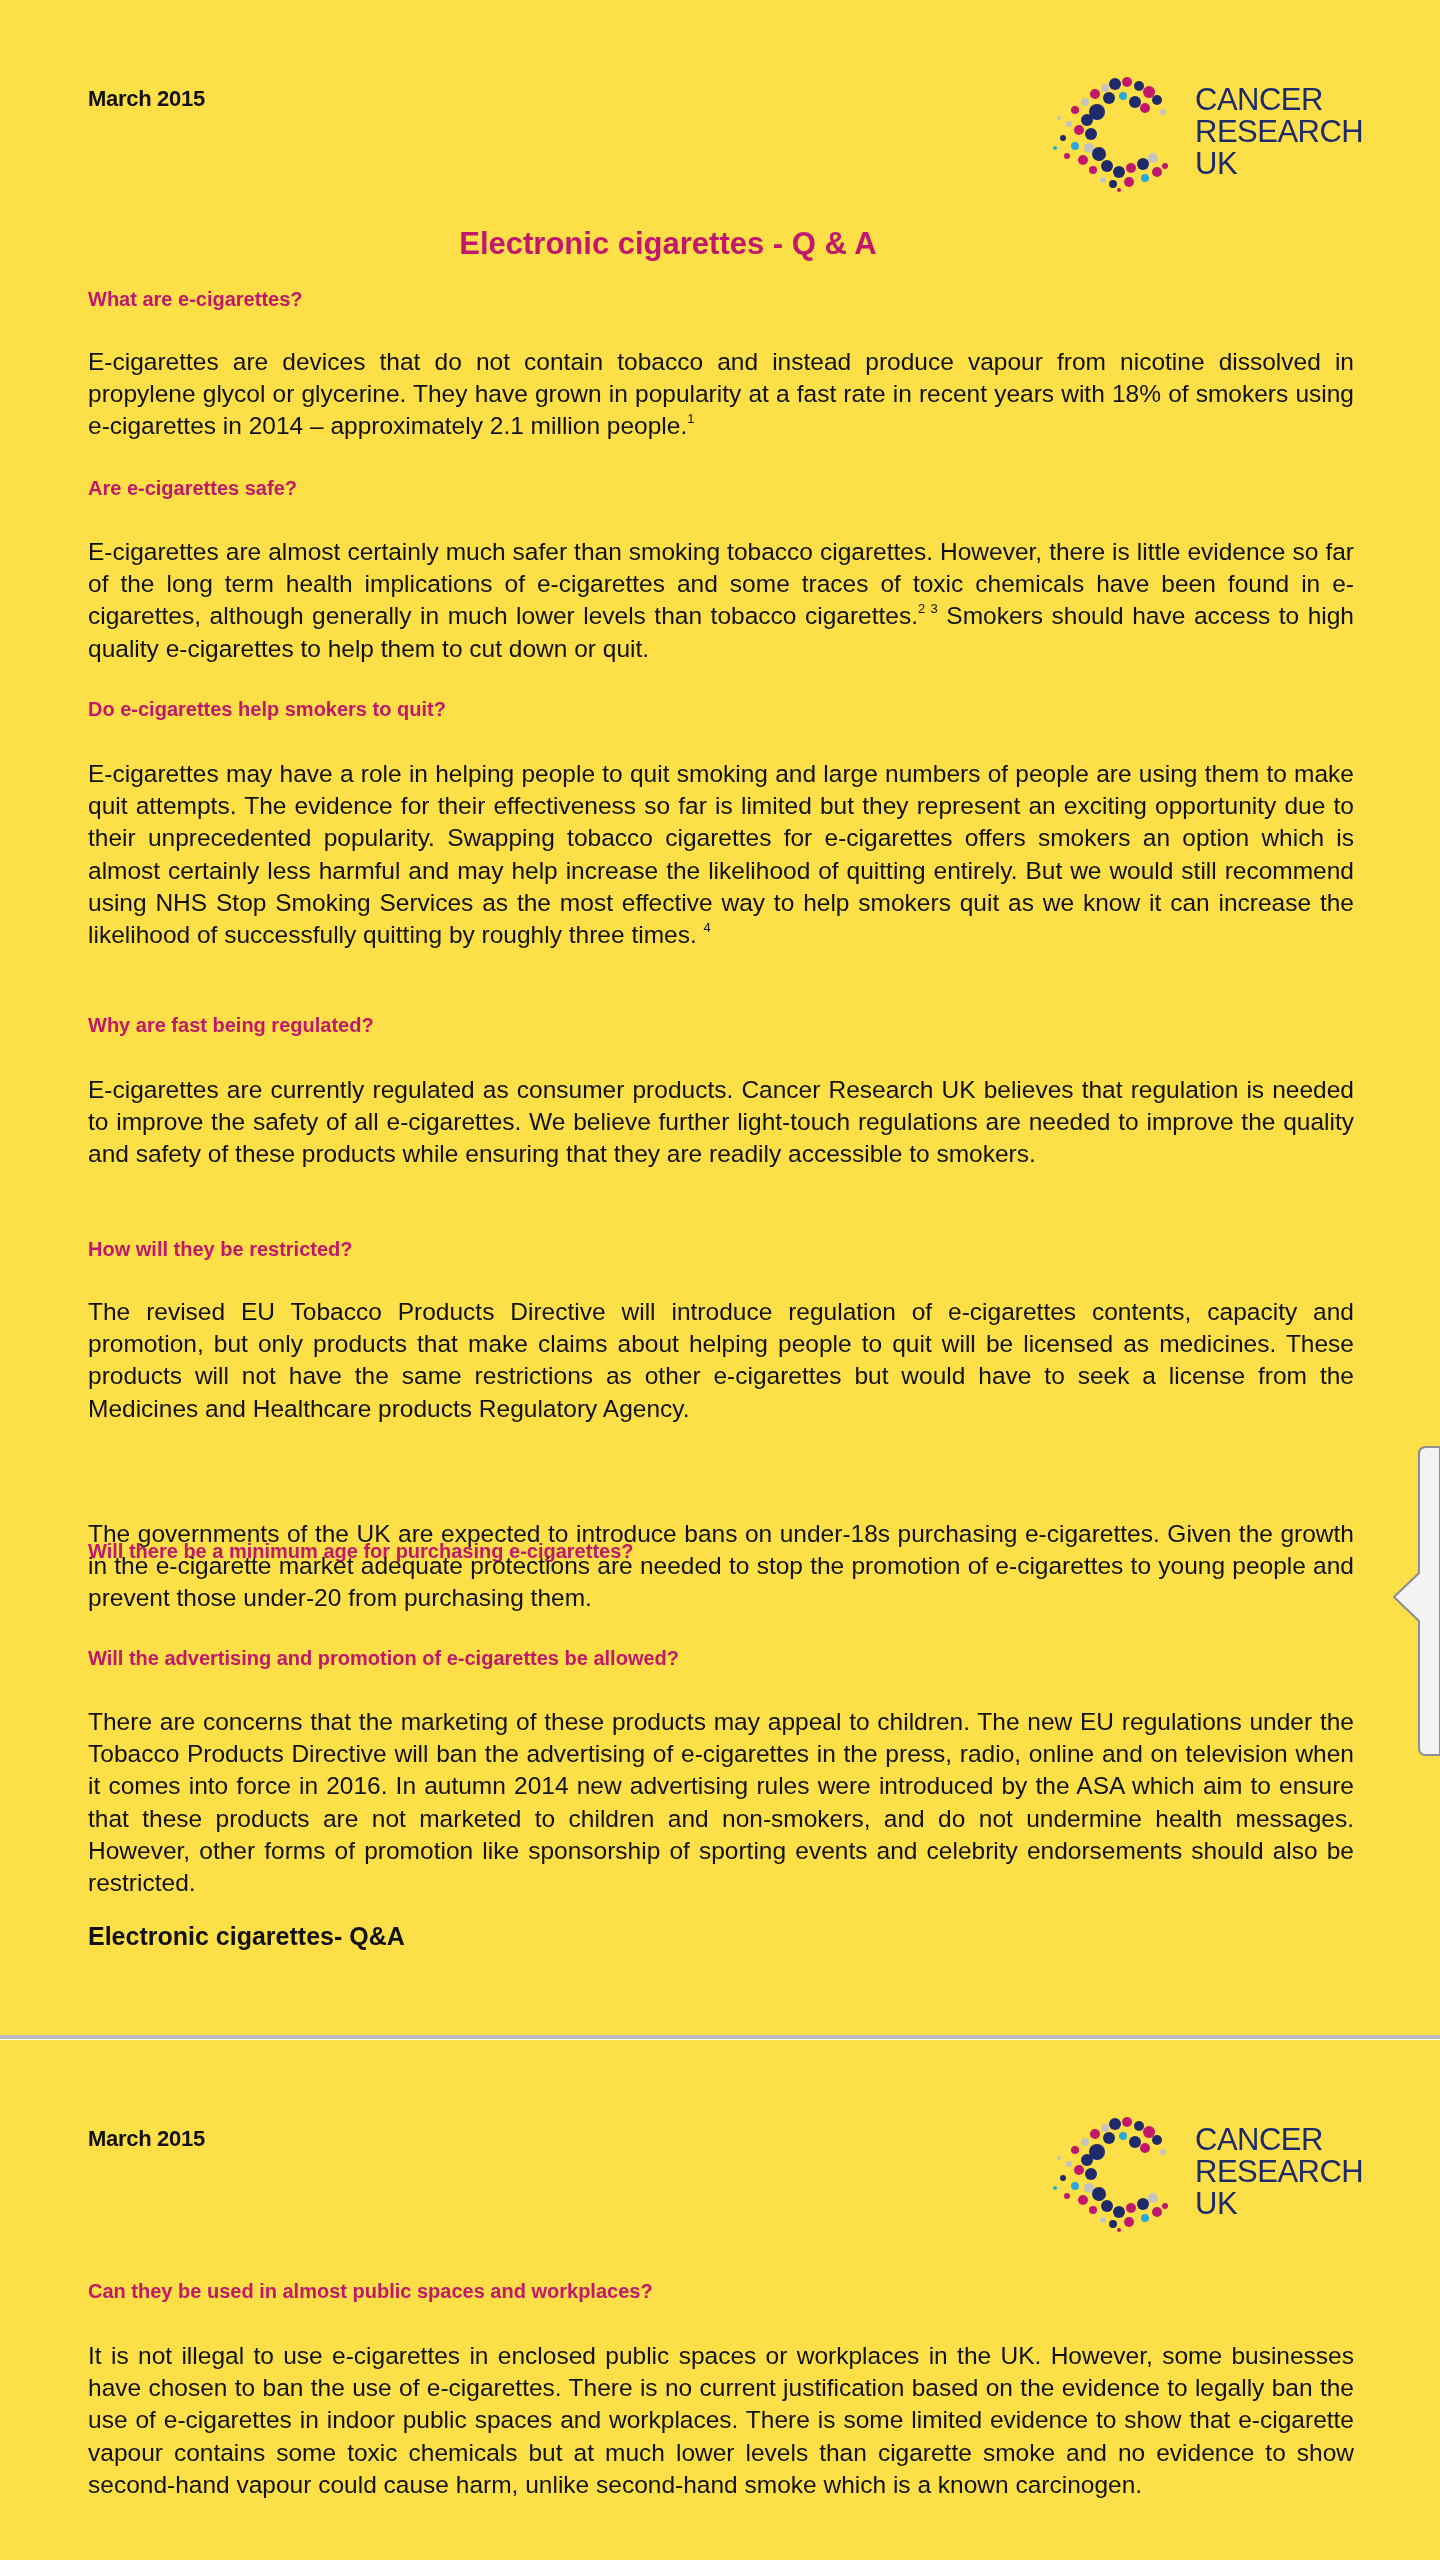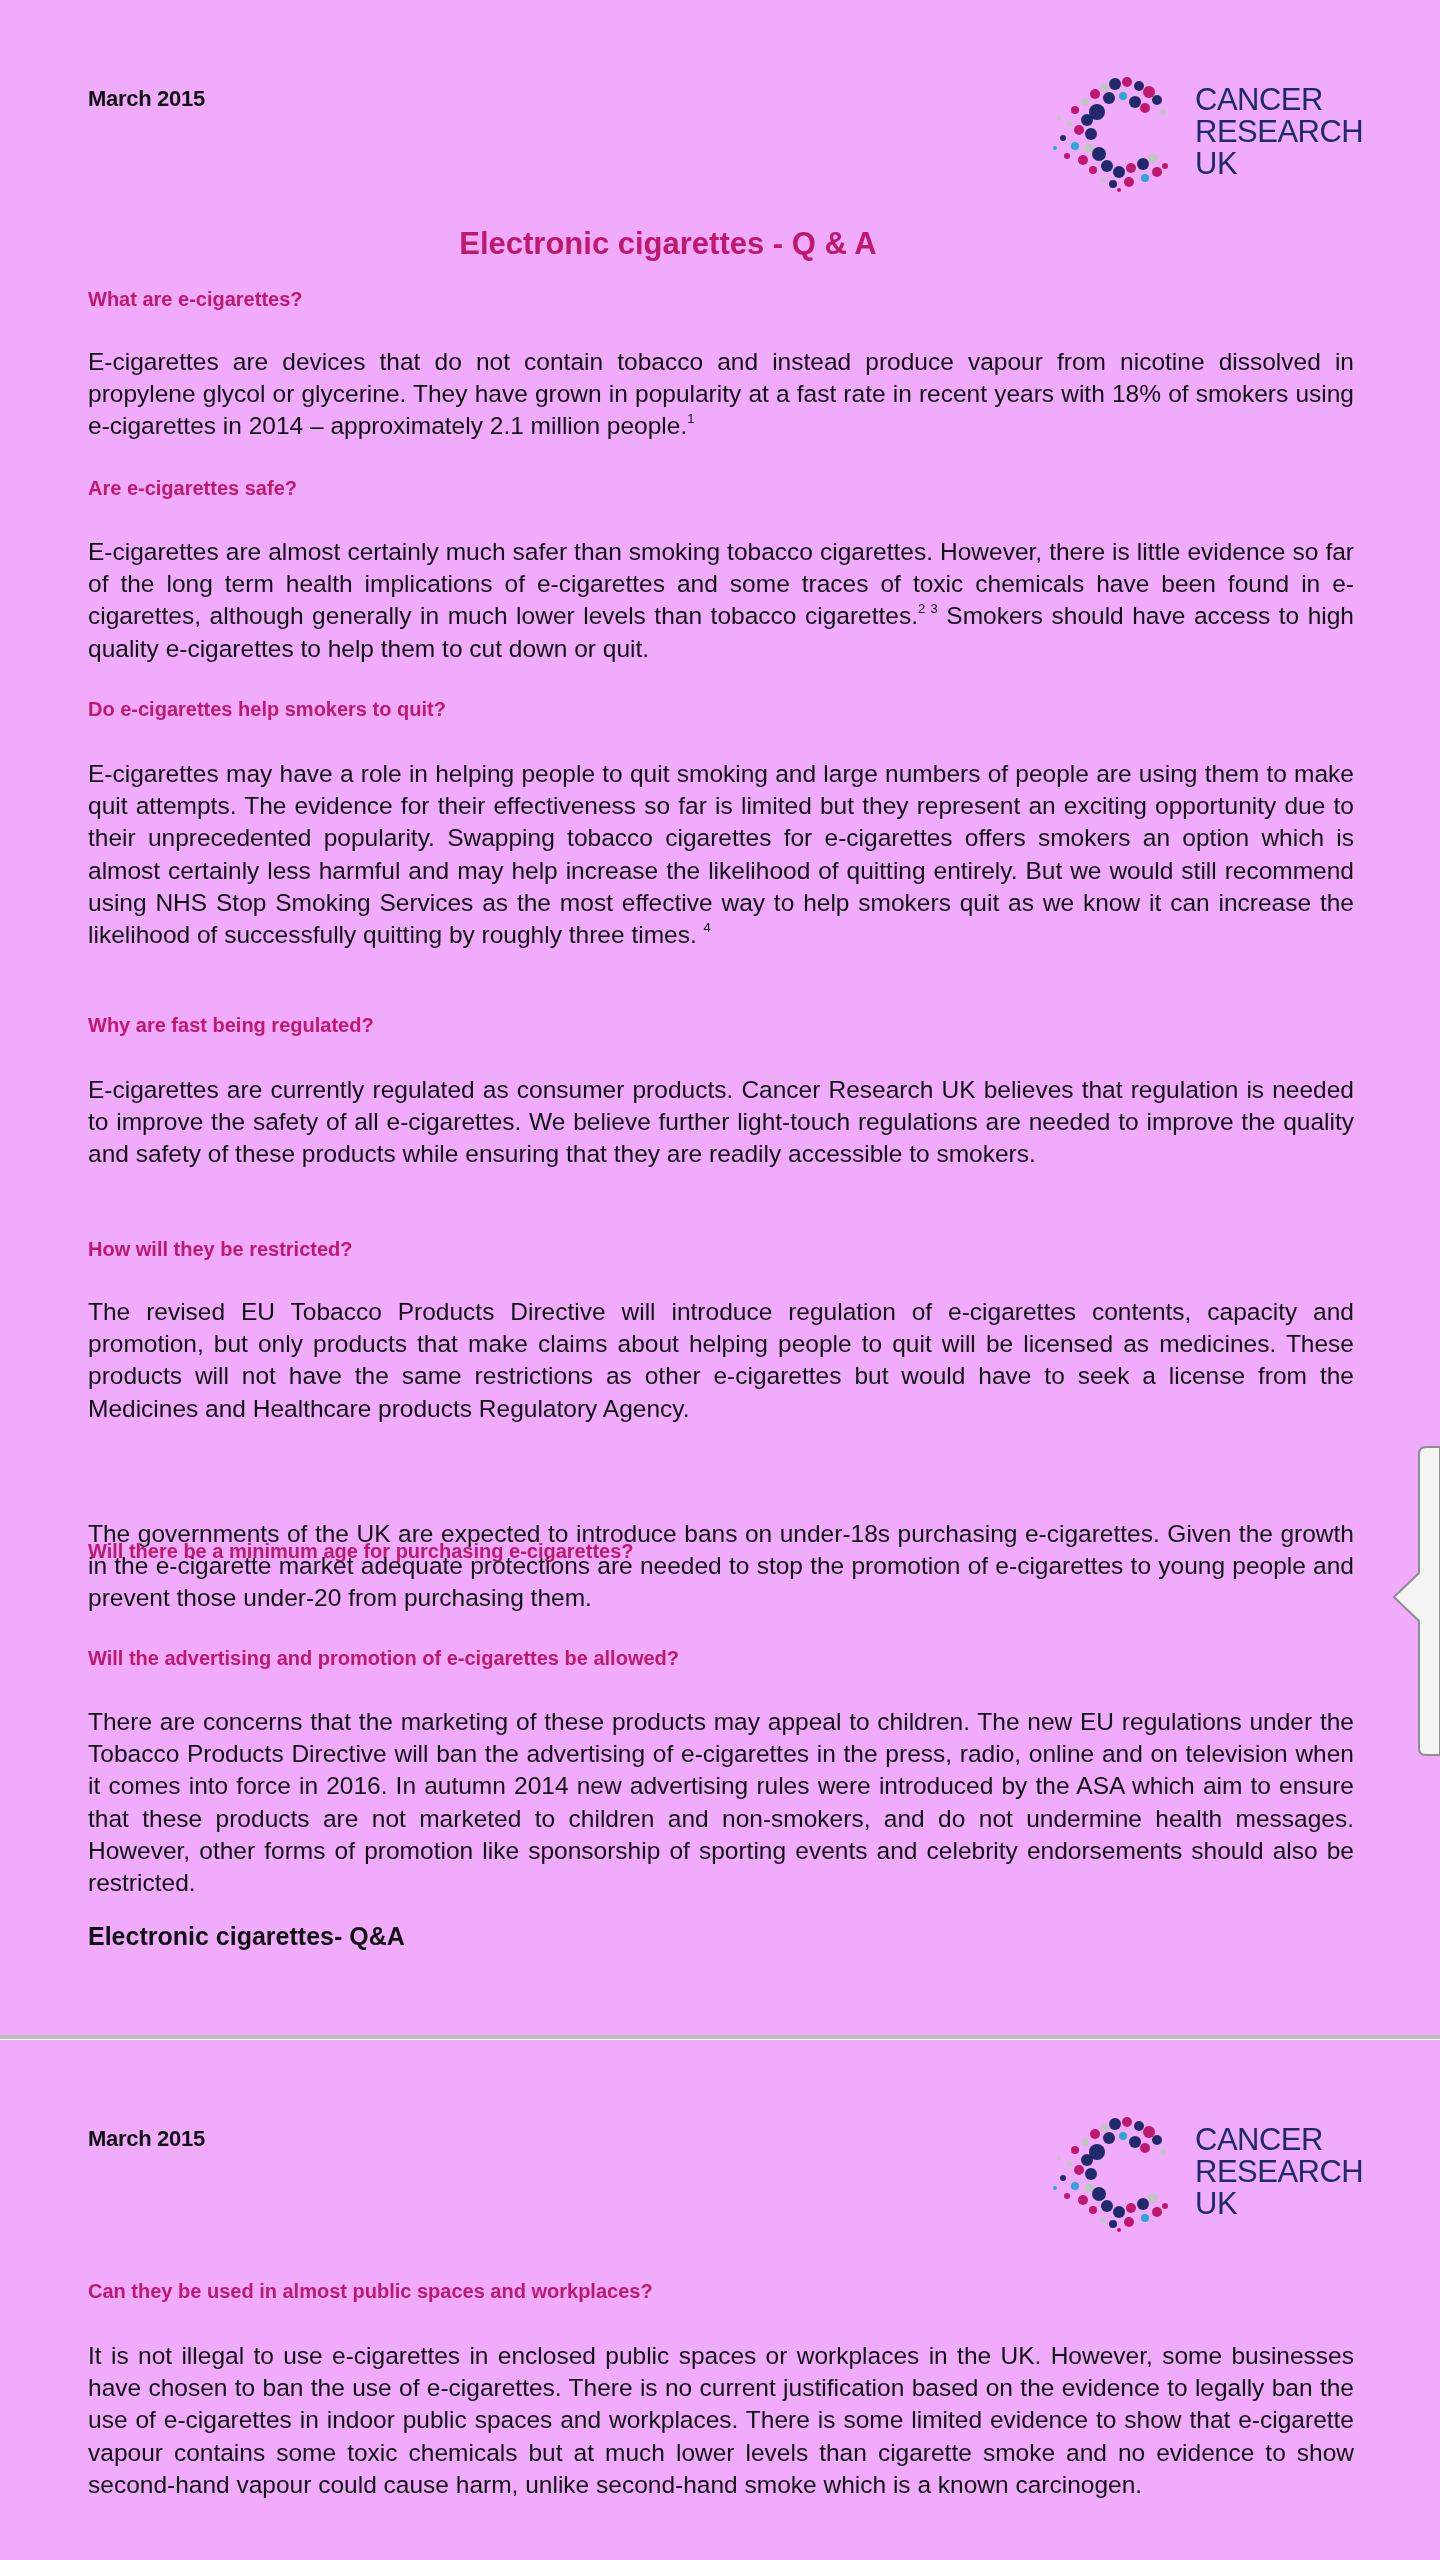--- a/index.html
+++ b/index.html
@@ -1,18 +1,18 @@
 <!DOCTYPE html>
 <html><head>
 <meta charset="utf-8">
 <style>
   html, body { margin: 0; padding: 0; background: #ffffff; }
   body { width: 1440px; height: 2560px; position: relative; overflow: hidden;
          font-family: "Liberation Sans", "DejaVu Sans", sans-serif; color: #111; }
-  .page { position: absolute; left: 0; width: 1440px; background: #f0abfc; }
+  .page { position: absolute; left: 0; width: 1440px; background: #fde047; }
   .page1 { top: 0; height: 2035px; }
   .page2 { top: 2040px; height: 520px; }
   .date { position: absolute; left: 88px; font-size: 22px; font-weight: bold; color: #111; letter-spacing: -0.3px; }
   .page1 .date { top: 86px; }
   .page2 .date { top: 86px; }
   .logo { position: absolute; left: 1045px; width: 315px; height: 130px; }
   .page1 .logo { top: 68px; }
   .page2 .logo { top: 68px; }
   .logo svg { position: absolute; left: 0; top: 0; }
   .logo-text { position: absolute; left: 150px; top: 16px; color: #1f2a6b;

